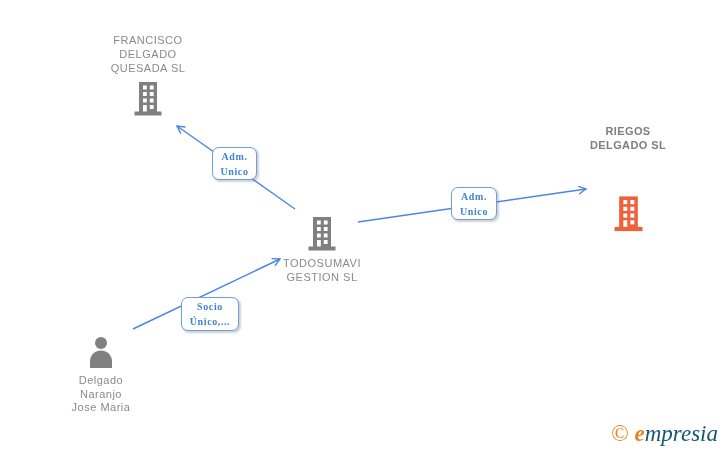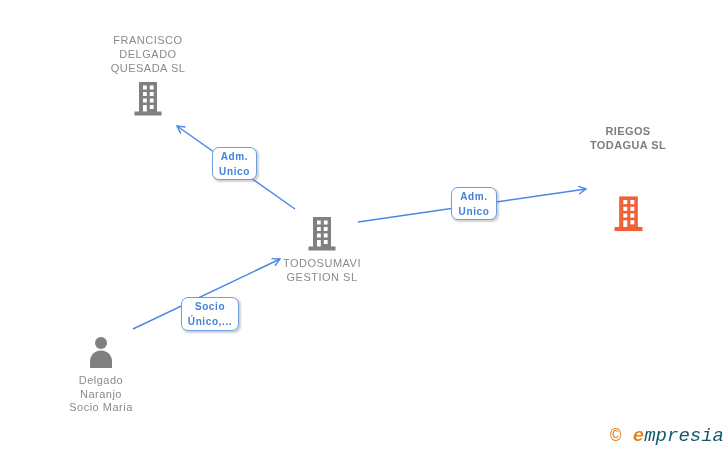--- a/index.html
+++ b/index.html
@@ -27,26 +27,27 @@
   .edge-label{
     position:absolute;
     background:#ffffff;
     border:1.5px solid #6b9fe0;
     border-radius:7px;
     box-shadow:1.5px 1.5px 2px rgba(120,120,120,0.35);
     display:flex;flex-direction:column;align-items:center;justify-content:center;
     font-size:10px;font-weight:bold;letter-spacing:0.6px;line-height:15px;
     color:#4183d7;
     text-align:center;
+    font-family:Liberation Serif, serif;
   }
   #logo{
-    position:absolute;right:4px;bottom:3px;
-    font-family:Liberation Mono, monospace;
+    position:absolute;right:10px;bottom:3px;
+    font-family:Liberation Serif, serif;
     font-style:italic;
-    font-size:19px;
+    font-size:23px;
     cursor:pointer;
     white-space:nowrap;
   }
   #logo .c{color:#e8821e;font-style:normal;}
   #logo .e{color:#e8821e;font-weight:bold;}
   #logo .rest{color:#14586f;}
 </style>
 </head>
 <body>
 
@@ -98,21 +99,21 @@
     </svg>
     <div class="node-label icon-gap-above">
       <div>TODOSUMAVI</div>
       <div>GESTION SL</div>
     </div>
   </div>
 
   <div class="node" style="left:568px;top:124px;gap:36px;">
     <div class="node-label bold" style="margin-bottom:8px;">
       <div>RIEGOS</div>
-      <div>TODAGUA SL</div>
+      <div>DELGADO SL</div>
     </div>
     <svg width="29" height="36" viewBox="0 0 28 34">
       <rect x="5" y="0" width="18" height="31" fill="#f0613a"></rect>
       <rect x="0.5" y="29.5" width="27" height="4" fill="#f0613a"></rect>
       <rect x="9" y="3.5" width="3.8" height="4" fill="#ffffff"></rect>
       <rect x="15.8" y="3.5" width="3.8" height="4" fill="#ffffff"></rect>
       <rect x="9" y="10" width="3.8" height="4" fill="#ffffff"></rect>
       <rect x="15.8" y="10" width="3.8" height="4" fill="#ffffff"></rect>
       <rect x="9" y="16.5" width="3.8" height="4" fill="#ffffff"></rect>
       <rect x="15.8" y="16.5" width="3.8" height="4" fill="#ffffff"></rect>
@@ -122,21 +123,21 @@
   </div>
 
   <div class="node" style="left:41px;top:336px;">
     <svg width="30" height="32" viewBox="0 0 30 32">
       <circle cx="15" cy="7" r="6" fill="#808080"></circle>
       <path d="M15 14.5 C 8.2 14.5 4 19.5 4 25.5 L4 32 L26 32 L26 25.5 C 26 19.5 21.8 14.5 15 14.5 Z" fill="#808080"></path>
     </svg>
     <div class="node-label" style="margin-top:6px;line-height:13.5px;">
       <div>Delgado</div>
       <div>Naranjo</div>
-      <div>Socio Maria</div>
+      <div>Jose Maria</div>
     </div>
   </div>
 
   <div class="edge-label" style="left:212px;top:147px;width:43px;height:31px;">
     <div>Adm.</div>
     <div>Unico</div>
   </div>
 
   <div class="edge-label" style="left:451px;top:187px;width:44px;height:31px;">
     <div>Adm.</div>

